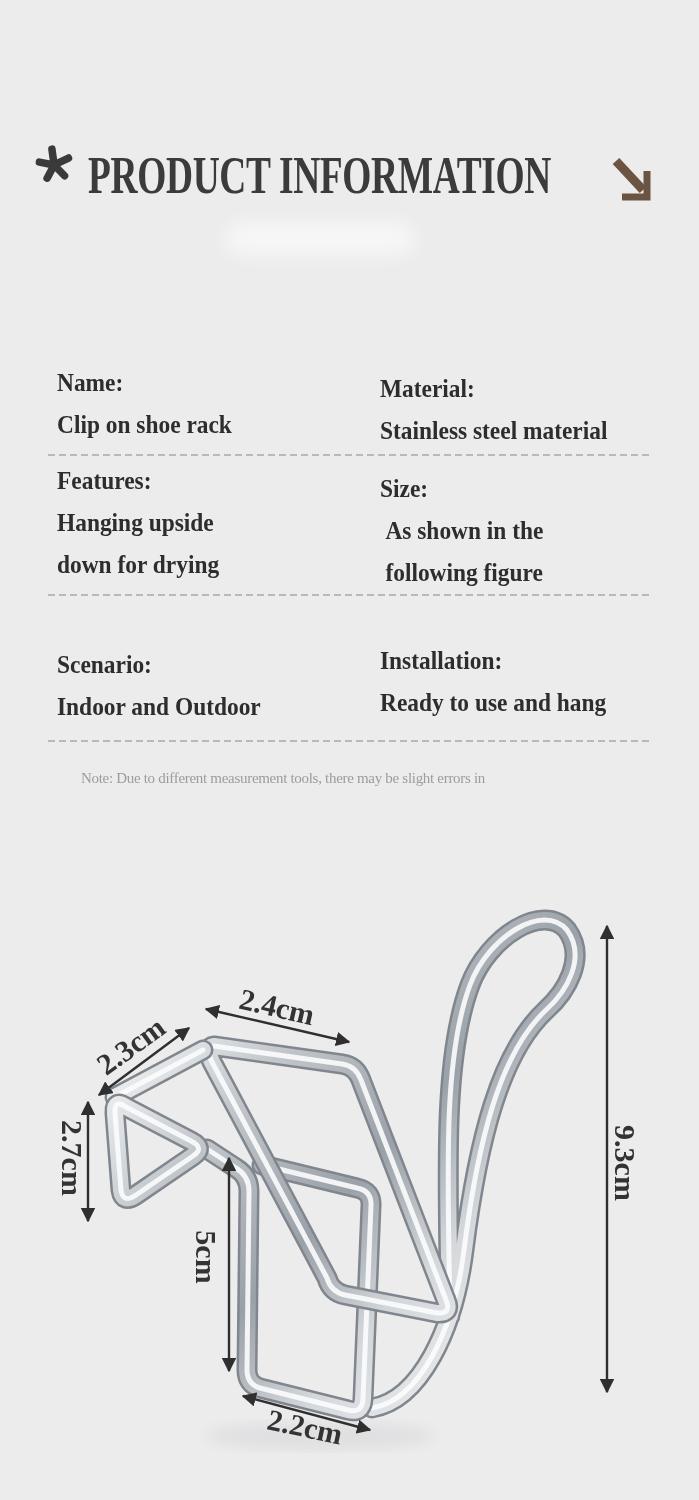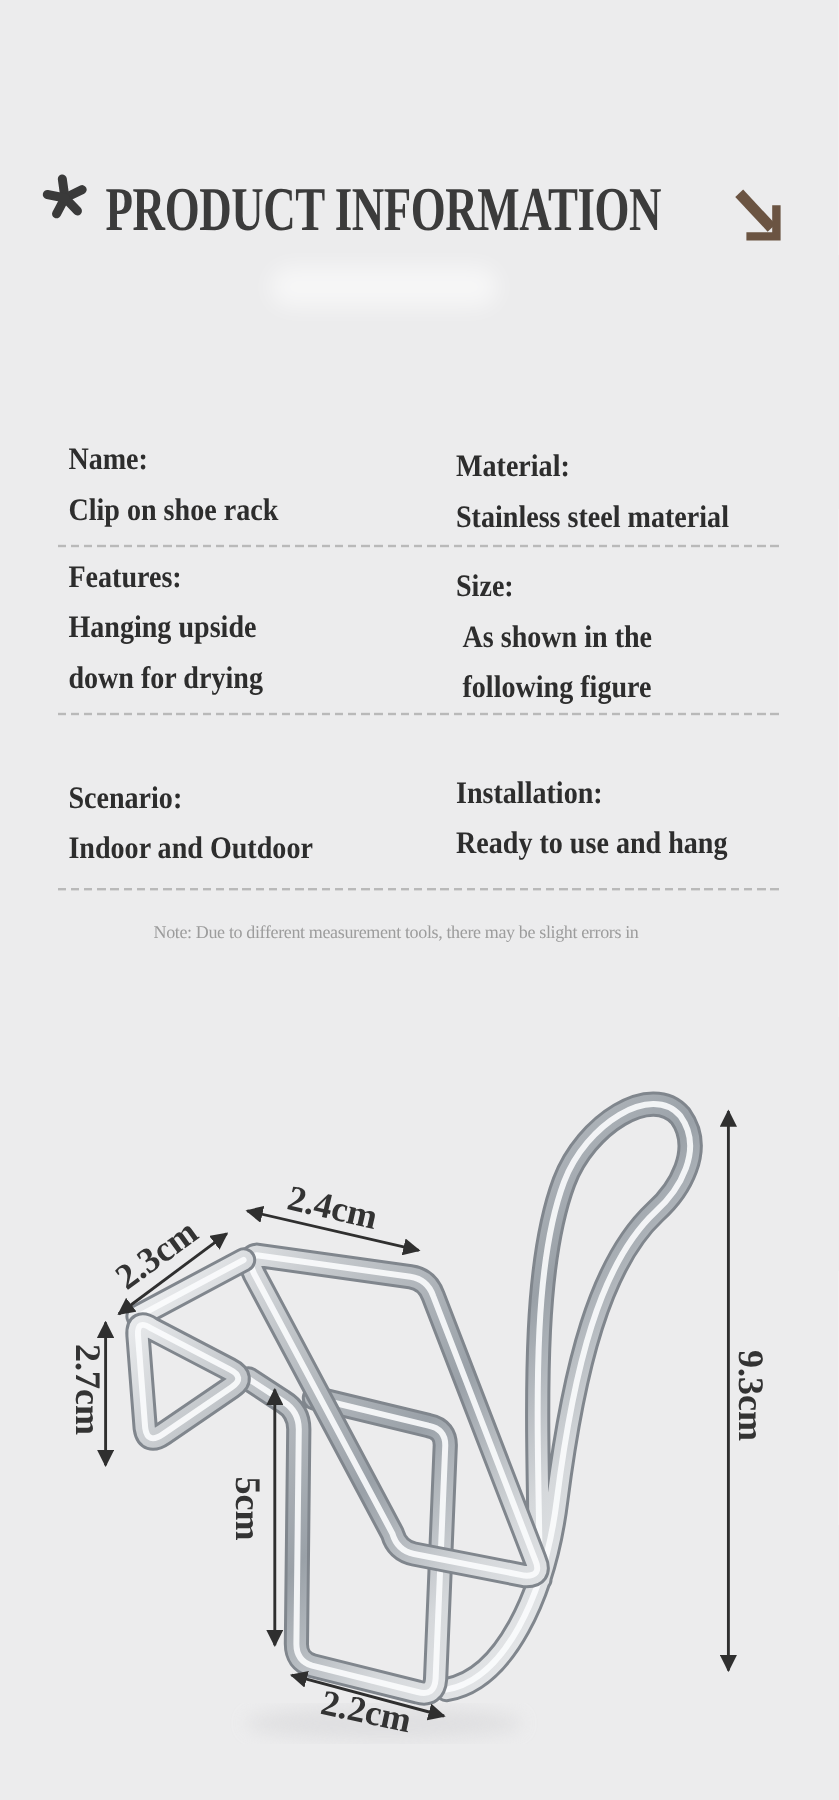--- a/index.html
+++ b/index.html
@@ -41,21 +41,21 @@
   .c-r3l{left:57px;top:644px;}
   .c-r3r{left:380px;top:640px;}
   .divider{
     position:absolute;left:48px;width:604px;height:2px;
     background:repeating-linear-gradient(90deg,#b9b9b9 0 7px,transparent 7px 11px);
   }
   .d1{top:454px;} .d2{top:594px;} .d3{top:740px;}
   .note{
     position:absolute;left:0;top:766px;width:566px;
     text-align:center;font-size:15px;line-height:25px;
-    letter-spacing:-0.3px;color:#9c9c9c;font-weight:400;margin-left:47px;
+    letter-spacing:-0.3px;color:#9c9c9c;font-weight:400;
   }
   
   .fig{position:absolute;left:0;top:880px;width:699px;height:620px;}
   .fig svg{position:absolute;left:0;top:0;}
   .dim{
     position:absolute;width:90px;height:36px;
     display:flex;align-items:center;justify-content:center;
     font-size:30px;font-weight:600;color:#333;white-space:nowrap;
   }
   .dim-24{left:232px;top:109px;transform:rotate(13deg);}

